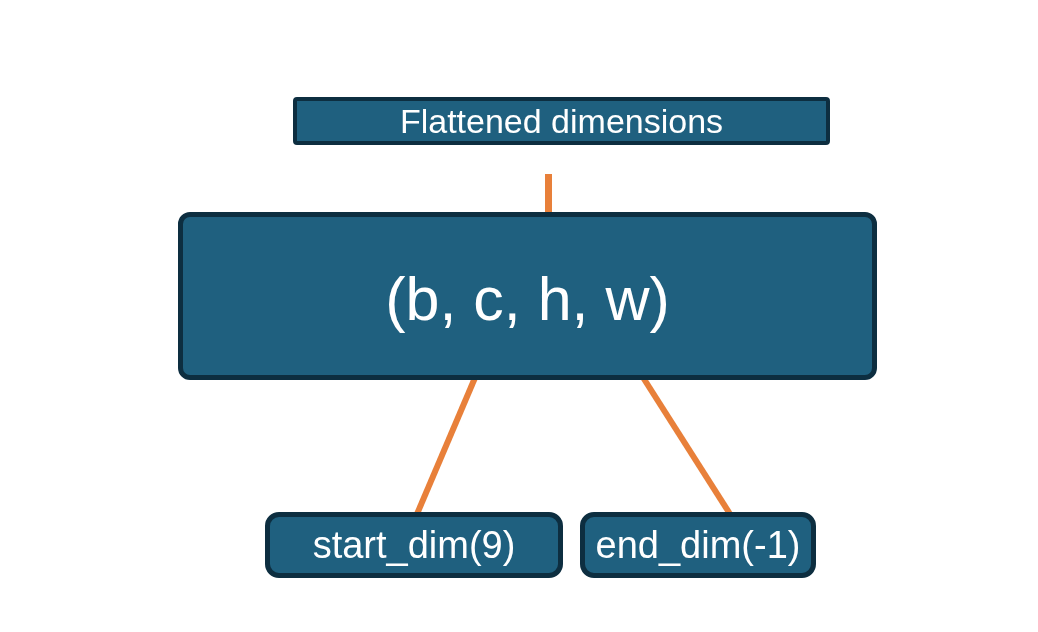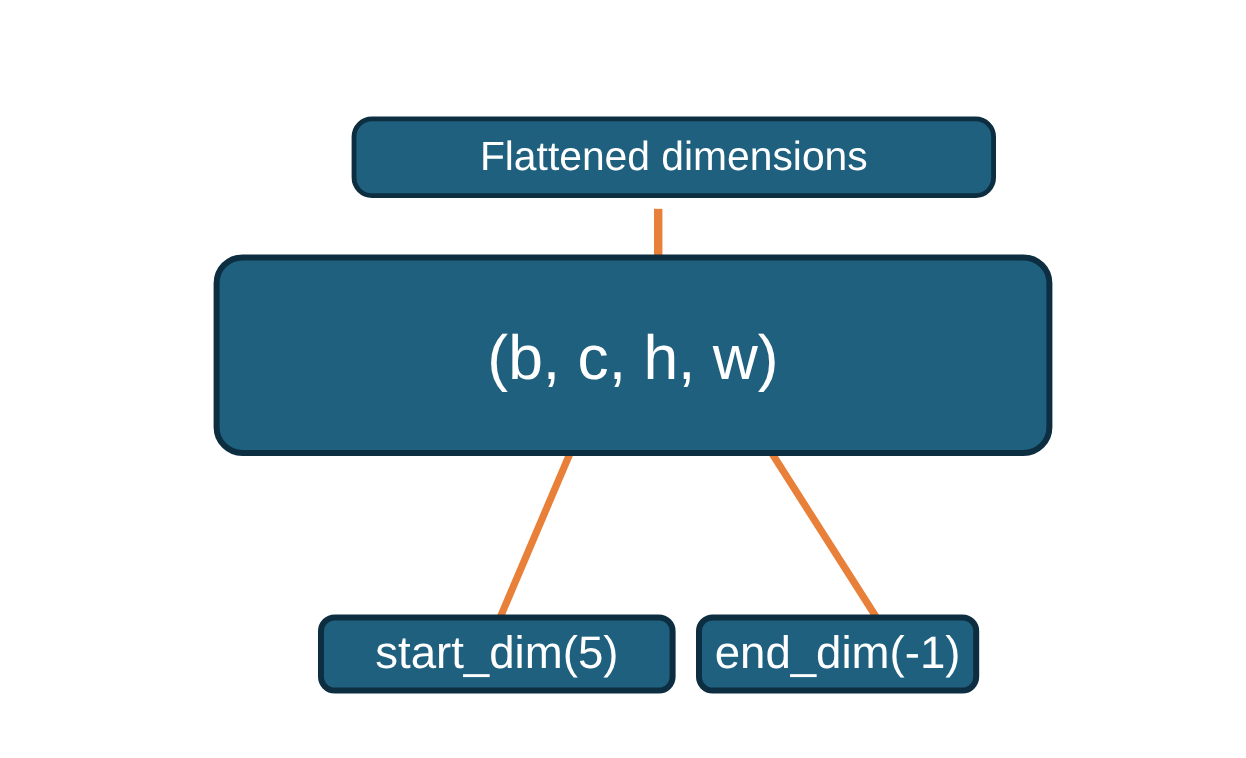--- a/index.html
+++ b/index.html
@@ -29,30 +29,30 @@
     border: 4px solid var(--box-border, #0d2e40);
     color: var(--label-text, #ffffff);
     display: flex;
     align-items: center;
     justify-content: center;
     text-align: center;
     white-space: nowrap;
   }
   .node-top {
     left: 293px; top: 97px;
-    width: 537px; height: 68px;
-    border-radius: 17px;
+    width: 537px; height: 48px;
+    border-radius: 4px;
     font-size: 34px;
   }
   .node-main {
     left: 178px; top: 212px;
     width: 699px; height: 168px;
-    border-radius: 24px;
+    border-radius: 12px;
     border-width: 5px;
-    font-size: 52px;
+    font-size: 61px;
   }
   .node-main .node-label { margin-top: 6px; }
   .node-bottom {
     top: 512px;
     height: 66px;
     border-radius: 14px;
     border-width: 5px;
     font-size: 38px;
   }
   .node-start { left: 265px; width: 298px; }
@@ -89,20 +89,20 @@
 
   <div class="node node-top">
     <span class="node-label">Flattened dimensions</span>
   </div>
 
   <div class="node node-main">
     <span class="node-label">(b, c, h, w)</span>
   </div>
 
   <div class="node node-bottom node-start">
-    <span class="node-label">start_dim(5)</span>
+    <span class="node-label">start_dim(9)</span>
   </div>
 
   <div class="node node-bottom node-end">
     <span class="node-label">end_dim(-1)</span>
   </div>
 
 </div>
 
 </body></html>

